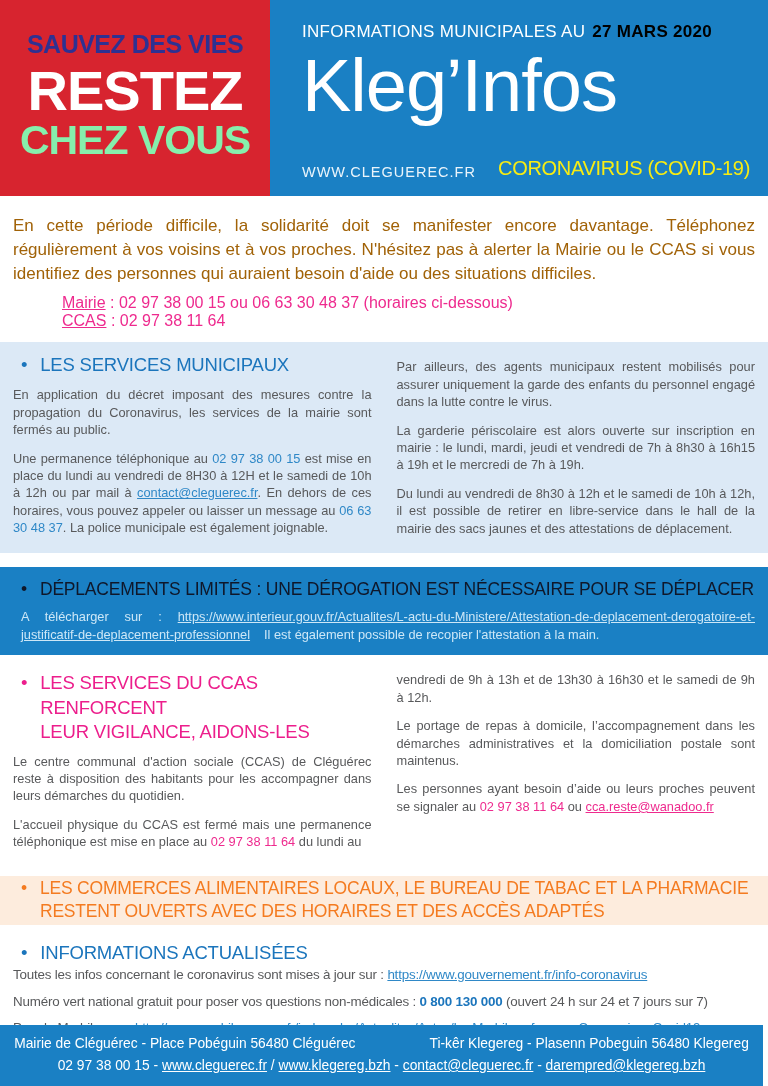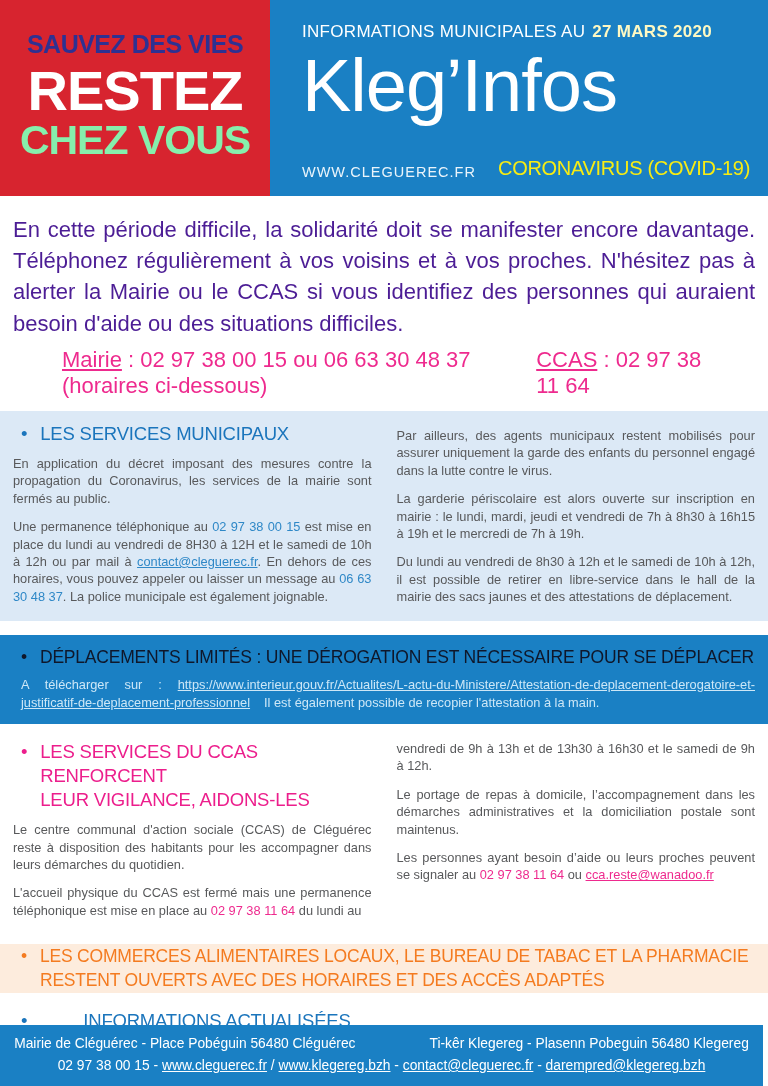--- a/index.html
+++ b/index.html
@@ -15,28 +15,28 @@
   .hdr-left{
     width:270px;background:#d7242f;
     display:flex;flex-direction:column;justify-content:center;align-items:center;
     text-align:left;padding-bottom:4px;
   }
   .hl1{color:#2e3192;font-weight:bold;font-size:25px;letter-spacing:-0.5px;}
   .hl2{color:#ffffff;font-weight:bold;font-size:56px;line-height:1.0;letter-spacing:-1px;margin-top:4px;}
   .hl3{color:#86efac;font-weight:bold;font-size:41px;line-height:1.05;letter-spacing:-1px;}
   .hdr-right{flex:1;background:#1a80c4;display:flex;flex-direction:column;padding:22px 18px 16px 32px;box-sizing:border-box;}
   .kicker{color:#ffffff;font-size:17px;letter-spacing:0.3px;white-space:nowrap;}
-  .kicker .date{color:#fef9c3;font-weight:bold;margin-left:7px;}
+  .kicker .date{color:#000000;font-weight:bold;margin-left:7px;}
   .masthead-title{color:#ffffff;font-size:74px;line-height:1.02;letter-spacing:-1px;margin-top:6px;}
   .hdr-bottom{margin-top:auto;display:flex;justify-content:space-between;align-items:flex-end;}
   .site{color:#eaf4fb;font-size:14.5px;letter-spacing:1px;}
   .badge{color:#f7ec13;font-weight:normal;font-size:20px;letter-spacing:-0.3px;}
   
-  .intro{margin:18px 13px 0;color:#4c1d95;font-size:22px;line-height:1.42;text-align:justify;}
-  .contacts{margin:8px 60px 0 62px;display:flex;justify-content:space-between;color:#ee2a8e;font-size:22px;}
+  .intro{margin:18px 13px 0;color:#a16207;font-size:17px;line-height:1.42;text-align:justify;}
+  .contacts{margin:8px 60px 0 62px;display:flex;justify-content:space-between;color:#ee2a8e;font-size:16px;flex-direction:column;}
   .contacts .lbl{text-decoration:underline;}
   
   .sec-head{display:flex;align-items:baseline;font-weight:normal;font-size:18.5px;letter-spacing:-0.2px;line-height:1.3;}
   .sec-head .bullet{margin:0 13px 0 8px;}
   .sec-head .bullet::before{content:"\2022";}
   .blue-h{color:#1b75bc;}
   .pink-h{color:#ec1e8c;}
   .orange-h{color:#f47b20;}
   .white-h{color:#0f172a;}
   
@@ -59,21 +59,21 @@
   .gap-left{margin-left:14px;}
   
   .ccas{padding:16px 13px 0;}
   .ccas .sec-head{margin-bottom:9px;}
   .ccas-head-text{display:block;}
   
   .peach{margin-top:14px;background:#fdecdd;padding:1px 13px;}
   .peach .sec-head{font-size:17.5px;line-height:1.35;}
   
   .infos{padding:16px 13px 0;}
-  .infos .sec-head{margin-bottom:10px;gap:43px;}
+  .infos .sec-head{}
   .info-line{color:#58595b;font-size:13.4px;letter-spacing:-0.2px;line-height:1.45;margin:0 0 8px;}
   .info-line .num{color:#1b75bc;font-weight:bold;}
   .morbihan{display:flex;color:#58595b;font-size:13.4px;letter-spacing:-0.2px;margin-top:2px;}
   .morbihan .label{width:122px;flex:0 0 122px;}
   .morbihan .links{display:flex;flex-direction:column;gap:7px;}
   .lnk-blue{color:#2f88c7;text-decoration:underline;cursor:pointer;}
   
   .footer{
     position:absolute;left:0;right:5px;bottom:0;height:61px;
     background:#1a80c4;color:#ffffff;box-sizing:border-box;padding-top:11px;

